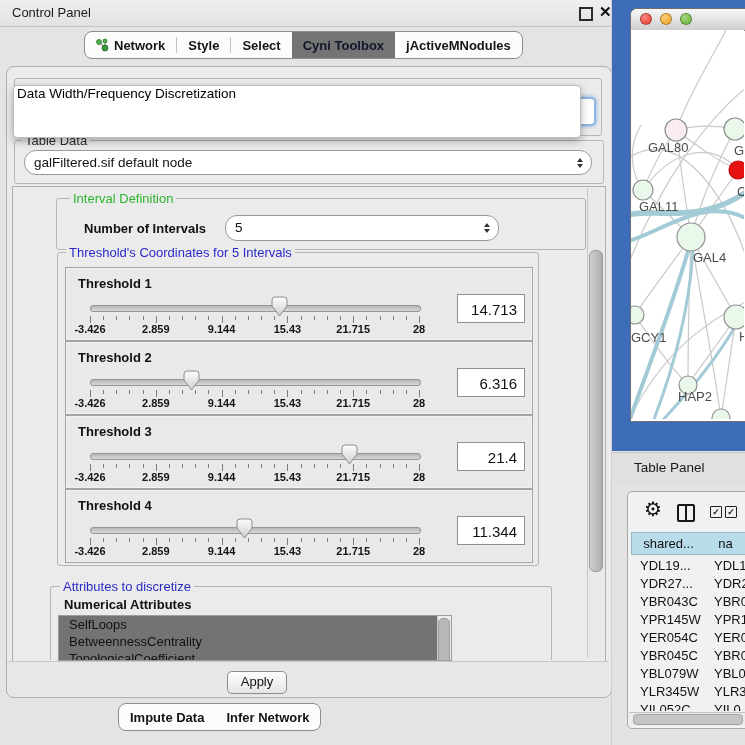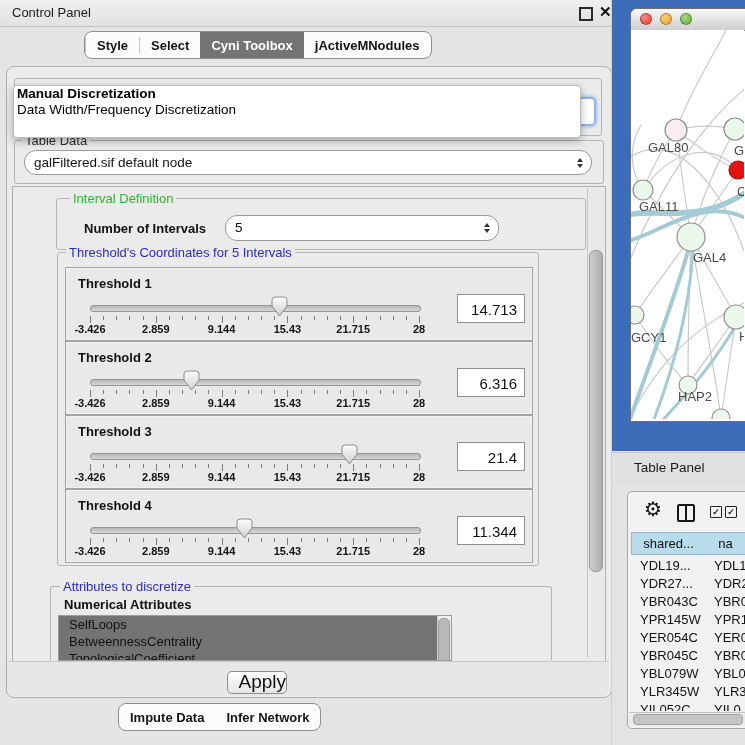--- a/index.html
+++ b/index.html
@@ -10,21 +10,21 @@
   
   .titlebar{left:0;top:0;width:611px;height:26px;background:linear-gradient(#efefef,#e2e2e2);
             border-bottom:1px solid #c2c2c2}
   .titlebar .t{position:absolute;left:12px;top:5px;font-size:13px;color:#1a1a1a}
   .float-btn{left:579px;top:7px;width:10px;height:10px;border:2px solid #2a2a2a;background:transparent}
   .close-btn{left:599px;top:3px;font-size:15px;font-weight:bold;color:#0d0d0d;cursor:default}
   
   .tabbar{left:84px;top:31px;height:26px;display:inline-flex;align-items:stretch;
           border:1px solid #8d8d8d;border-radius:8px;background:#fcfcfc;overflow:hidden}
   .tab{display:flex;align-items:center;gap:5px;padding:0 11px;font-size:13px;font-weight:bold;color:#141414;white-space:nowrap}
-  .tab.selected{background:#747474;color:#ffffff}
+  .tab.selected{background:#747474;color:#0f172a}
   .tabdiv{width:1px;background:#c3c3c3;margin:5px 0}
   
   .outerpanel{left:6px;top:66px;width:604px;height:630px;background:#ebebeb;
               border:1px solid #afafaf;border-radius:8px}
   .groupbox{border:1px solid #b5b5b5;border-radius:3px}
   .grouplabel{position:absolute;font-size:13px;background:#ebebeb;padding:0 3px;white-space:nowrap}
   .green{color:#2db52d}.blue{color:#2a2ac8}.dark{color:#2e2e2e}
   
   .combo-frag{left:550px;top:97px;width:42px;height:25px;background:#fff;border:2px solid #8fb5e2;
               border-radius:5px;box-shadow:0 0 4px #7aa6da;z-index:3}
@@ -57,21 +57,21 @@
   .valbox{position:absolute;left:391px;top:26px;width:68px;height:29px;background:#fff;border:1px solid #8f8f8f;
           font-size:15px;line-height:29px;text-align:right;padding-right:7px;box-sizing:border-box}
   
   .attrlist{left:58px;top:615px;width:392px;height:44px;background:#737373;border:1px solid #9c9c9c;overflow:hidden}
   .attritem{height:17px;line-height:17px;font-size:13px;padding-left:10px;white-space:nowrap}
   .listtrack{position:absolute;right:0;top:0;width:13px;height:100%;background:#eee;border-left:1px solid #ccc}
   .listthumb{position:absolute;right:1px;top:2px;width:10px;height:56px;border-radius:5px;background:#b8b8b8;border:1px solid #9d9d9d}
   
   .applystrip{left:7px;top:661px;width:602px;height:34px;background:#e7e7e7;border-top:1px solid #c9c9c9;border-radius:0 0 8px 8px}
   .applybtn{left:227px;top:671px;width:58px;height:21px;background:linear-gradient(#fefefe,#e5e5e5);
-            border:1px solid #8d8d8d;border-radius:5px;font-size:19px;text-align:right;line-height:20px}
+            border:1px solid #8d8d8d;border-radius:5px;font-size:13px;text-align:center;line-height:20px}
   
   .bottombar{left:118px;top:703px}
   
   .vdiv{left:611px;top:0;width:1px;height:745px;background:#cfcfcf}
   .bluebg{left:612px;top:0;width:133px;height:451px;background:#3d6db8}
   .macwin{left:630px;top:8px;width:118px;height:412px;border:1px solid #6e6e6e;border-radius:7px 0 0 0;
           overflow:hidden;background:#fff}
   .mactitle{position:absolute;left:0;top:0;width:100%;height:21px;
             background:linear-gradient(#f7f7f7,#cfcfcf);border-bottom:1px solid #919191}
   .light{position:absolute;top:4px;width:12px;height:12px;border-radius:50%}
@@ -98,20 +98,30 @@
 </head>
 <body>
 
 <div class="abs titlebar">
   <span class="t">Control Panel</span>
 </div>
 <div class="abs float-btn"></div>
 <div class="abs close-btn">✕</div>
 
 <div class="abs tabbar">
+    <div class="tab">
+      <svg width="13" height="14" viewBox="0 0 13 14">
+        <line x1="3" y1="4" x2="9" y2="10" stroke="#9a9a9a" stroke-width="1.2"></line>
+        <line x1="9" y1="3" x2="9" y2="10" stroke="#9a9a9a" stroke-width="1.2"></line>
+        <circle cx="3" cy="4" r="2.4" fill="#54b354" stroke="#2e7d2e"></circle>
+        <circle cx="9" cy="3" r="1.9" fill="#54b354" stroke="#2e7d2e"></circle>
+        <circle cx="9" cy="10" r="2.9" fill="#3d9e3d" stroke="#256b25"></circle>
+      </svg>
+      <span>Network</span>
+    </div>
     <div class="tabdiv"></div>
     <div class="tab">
       <span>Style</span>
     </div>
     <div class="tabdiv"></div>
     <div class="tab">
       <span>Select</span>
     </div>
     <div class="tab selected">
       <span>Cyni Toolbox</span>
@@ -122,21 +132,20 @@
   </div>
 
 <div class="abs outerpanel"></div>
 
 <div class="abs groupbox" style="left:14px;top:78px;width:586px;height:56px"></div>
 <div class="grouplabel green" style="left:22px;top:86px">Discretization Algorithm</div>
 <div class="abs combo-frag"></div>
 
 <div class="abs popup">
   <div>
-      <div class="popup-opt hl">Manual Discretization</div>
       <div class="popup-opt">Data Width/Frequency Discretization</div>
     </div>
 </div>
 
 <div class="abs groupbox" style="left:14px;top:140px;width:588px;height:42px"></div>
 <div class="grouplabel dark" style="left:22px;top:133px">Table Data</div>
 <div class="abs combo" style="left:24px;top:150px;width:566px;height:23px">
   <span class="val">galFiltered.sif default node</span>
   <span class="updown">
       <span class="tri-up"></span>

